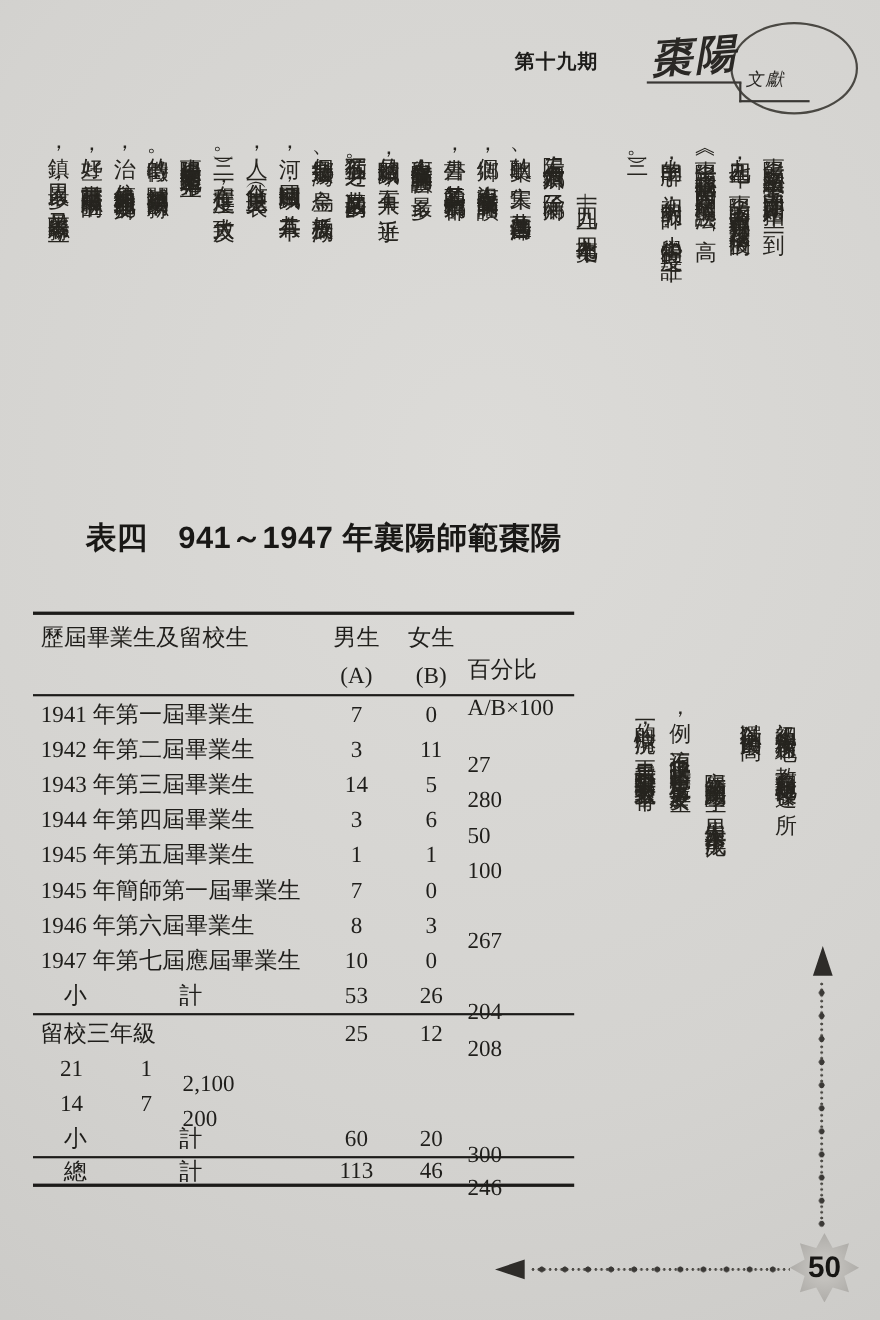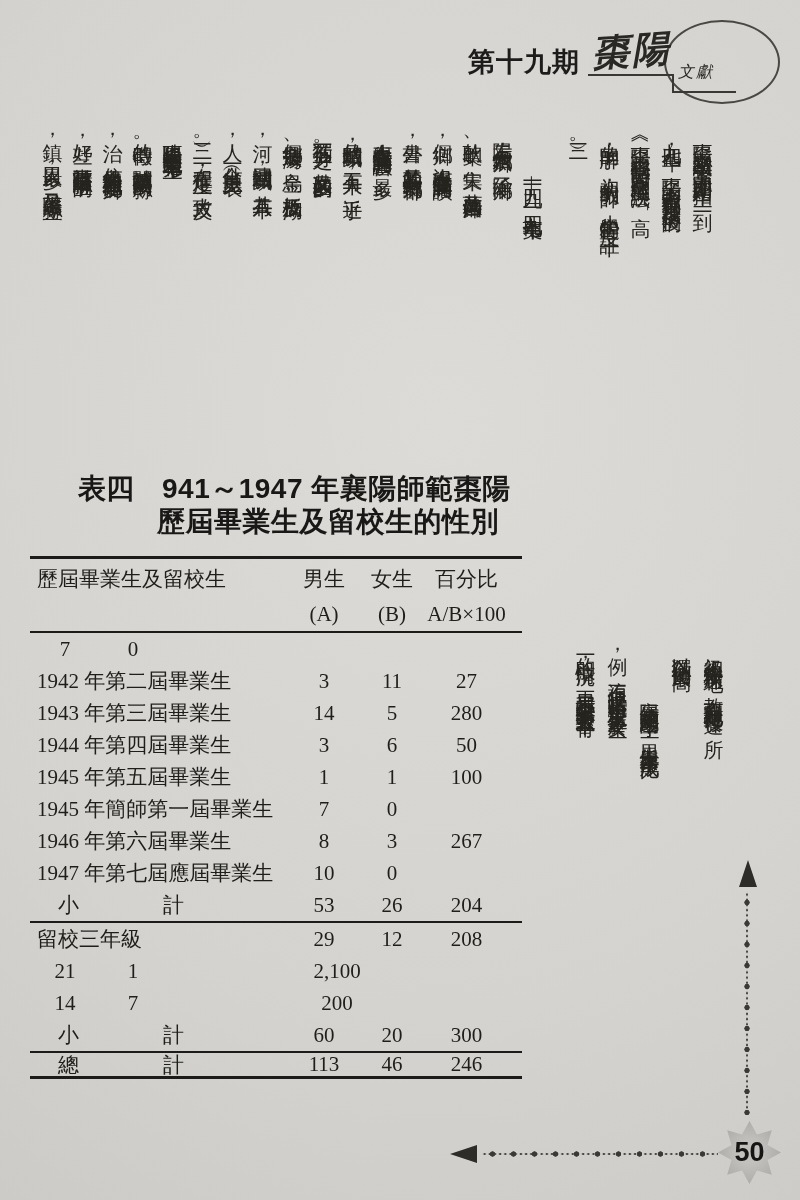--- a/index.html
+++ b/index.html
@@ -6,21 +6,21 @@
   .page{
     position:relative; width:800px; height:1200px; overflow:hidden;
     background:radial-gradient(120% 90% at 55% 35%, #dcdbd8 0%, #d4d3d0 55%, #c8c7c4 100%);
     font-family:"Liberation Serif", serif;
     color:#24221f;
   }
   
   .issue{
     position:absolute; left:468px; top:44px;
     font-family:"Liberation Sans", sans-serif;
-    font-size:27px; font-weight:bold; letter-spacing:1px; color:#1d1c1a;
+    font-size:18px; font-weight:bold; letter-spacing:1px; color:#1d1c1a;
   }
   .logo-circle{
     position:absolute; left:664px; top:20px; width:112px; height:80px;
     border:2.5px solid #4a4843; border-radius:50%;
   }
   .logo-title{
     position:absolute; left:592px; top:26px;
     font-family:"DejaVu Serif", serif; font-style:italic; font-weight:bold;
     font-size:37px; letter-spacing:3px; color:#2a2825; transform:rotate(-4deg);
   }
@@ -52,21 +52,21 @@
   
   .stable{position:absolute; left:30px; top:556px; width:492px; font-size:21px; color:#1f1e1b;}
   .rule{border-top:2.5px solid #1c1b19;}
   .rule.thick{border-top:3.5px solid #1c1b19;}
   .thead{display:flex; height:72px;}
   .trow{display:flex; height:32px; align-items:center;}
   .trow.total{height:23px;}
   .c-label{width:252px; padding-left:7px; white-space:nowrap;}
   .c-a{width:70px; text-align:center;}
   .c-b{width:66px; text-align:center;}
-  .c-pct{flex:1; text-align:center; padding-right:14px;}
+  .c-pct{flex:1; text-align:left; padding-right:14px;margin-top:29px;}
   .thead .hl{display:block; margin-top:6px;}
   .thead .hl2{display:block; margin-top:9px;}
   
   .vdots{
     position:absolute; left:744px; top:892px; width:6px; height:224px;
     background-image:
       radial-gradient(circle, #3b3936 2.4px, rgba(0,0,0,0) 2.9px),
       radial-gradient(circle, #4c4a45 1.1px, rgba(0,0,0,0) 1.5px);
     background-size:6px 21px, 6px 5.2px;
   }
@@ -138,21 +138,20 @@
     <div>治，信息條件相對地比四鄉要</div>
     <div>好些，當時是棗陽縣唯一的</div>
     <div>鎮，人口最多，又是棗陽縣立</div>
   </div>
 
   <div class="caption">
     <div class="l1">
       <span class="tno">表四</span>
       <span class="t1">941～1947 年襄陽師範棗陽</span>
     </div>
-    <div class="l2">歷屆畢業生及留校生的性別</div>
   </div>
 
   <div class="stable">
     <div class="rule thick"></div>
     <div class="thead">
       <div class="c-label">
           <span class="hl">歷屆畢業生及留校生</span>
         </div>
       <div class="c-a">
           <span class="hl">男生</span>
@@ -163,20 +162,21 @@
           <span class="hl2">(B)</span>
         </div>
       <div class="c-pct">
           <span class="hl">百分比</span>
           <span class="hl2">A/B×100</span>
         </div>
     </div>
     <div class="rule"></div>
 
     <div class="trow">
+      <div class="c-label">1941 年第一屆畢業生</div>
       <div class="c-a">7</div>
       <div class="c-b">0</div>
       <div class="c-pct"></div>
     </div>
     <div class="trow">
       <div class="c-label">1942 年第二屆畢業生</div>
       <div class="c-a">3</div>
       <div class="c-b">11</div>
       <div class="c-pct">27</div>
     </div>
@@ -220,21 +220,21 @@
       <div class="c-label">　小　　　　計</div>
       <div class="c-a">53</div>
       <div class="c-b">26</div>
       <div class="c-pct">204</div>
     </div>
 
     <div class="rule"></div>
 
     <div class="trow">
       <div class="c-label">留校三年級</div>
-      <div class="c-a">29</div>
+      <div class="c-a">25</div>
       <div class="c-b">12</div>
       <div class="c-pct">208</div>
     </div>
     <div class="trow">
       <div class="c-a">21</div>
       <div class="c-b">1</div>
       <div class="c-pct">2,100</div>
     </div>
     <div class="trow">
       <div class="c-a">14</div>

